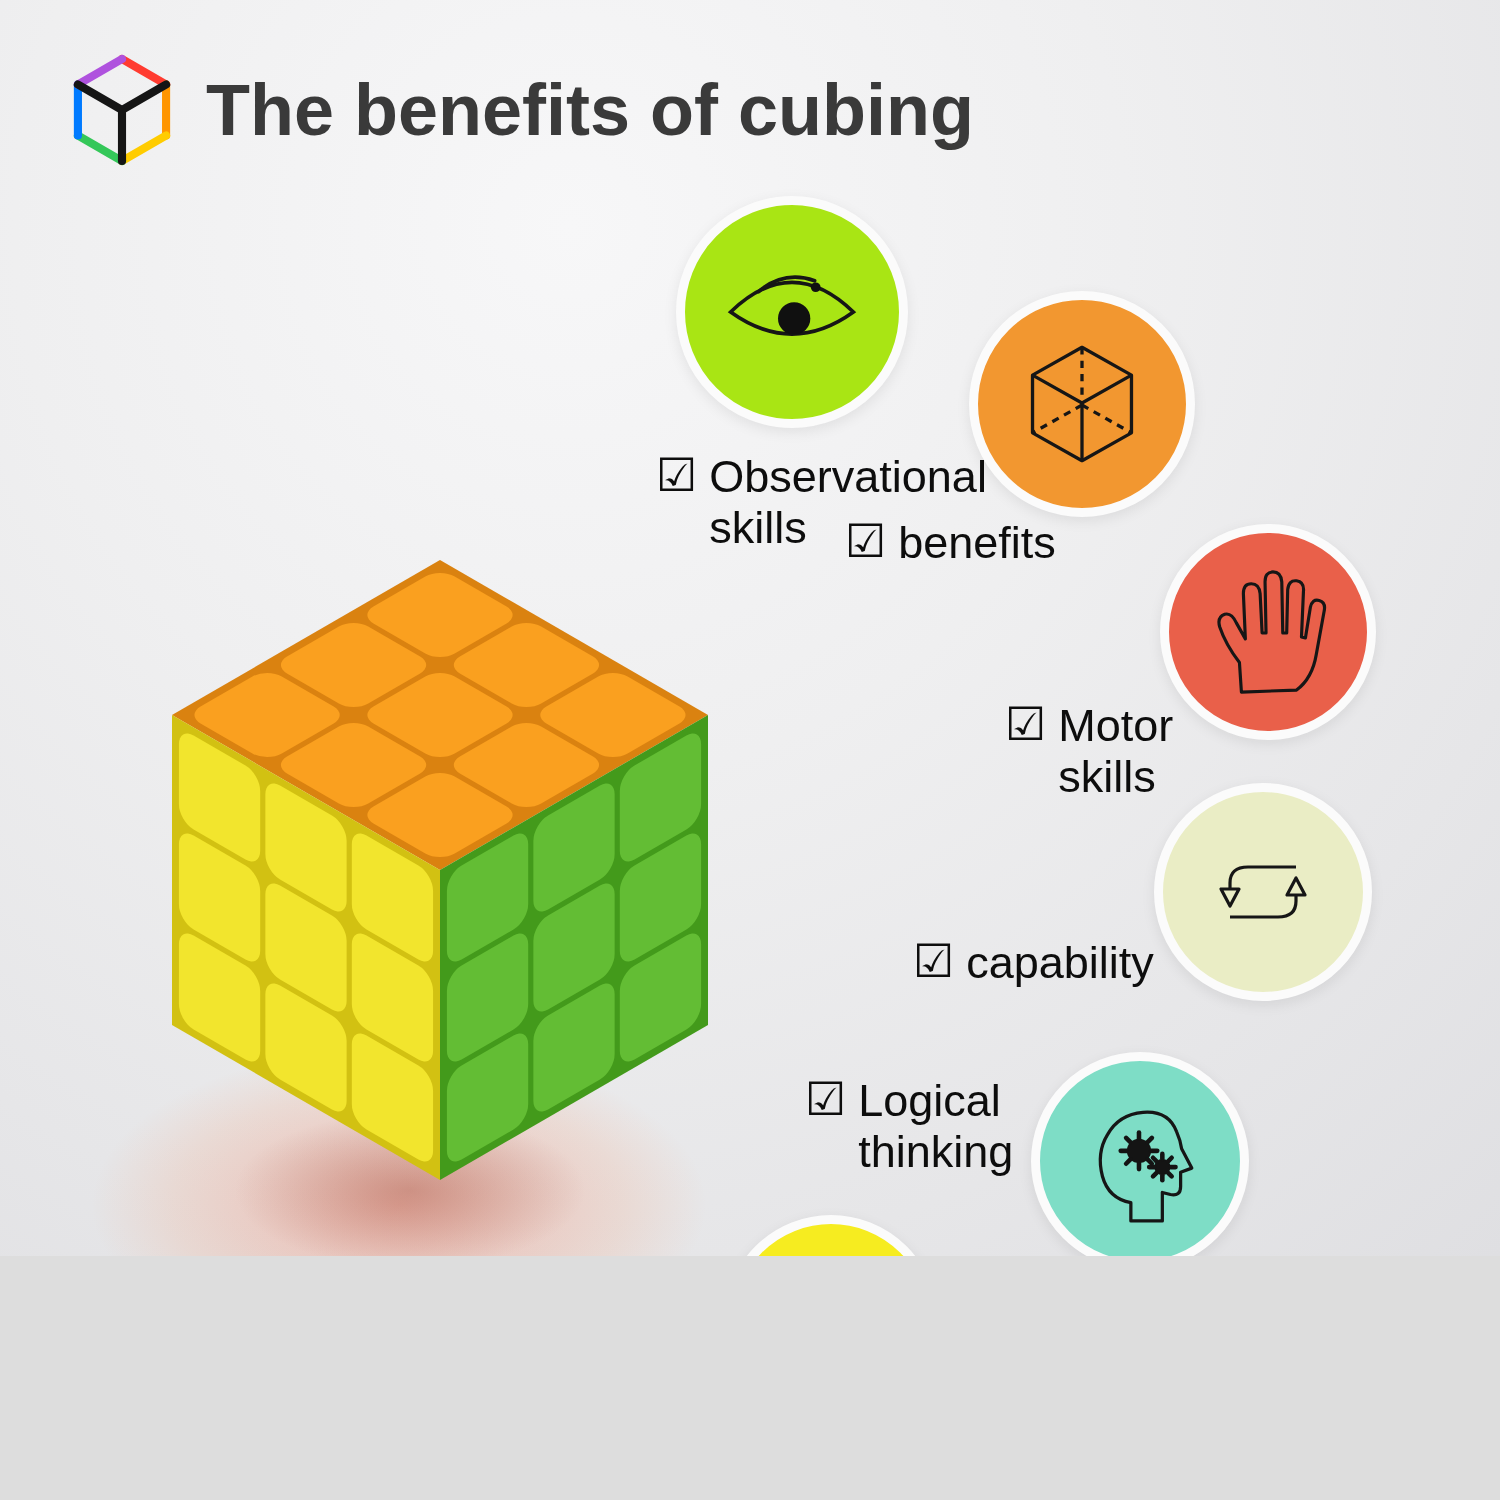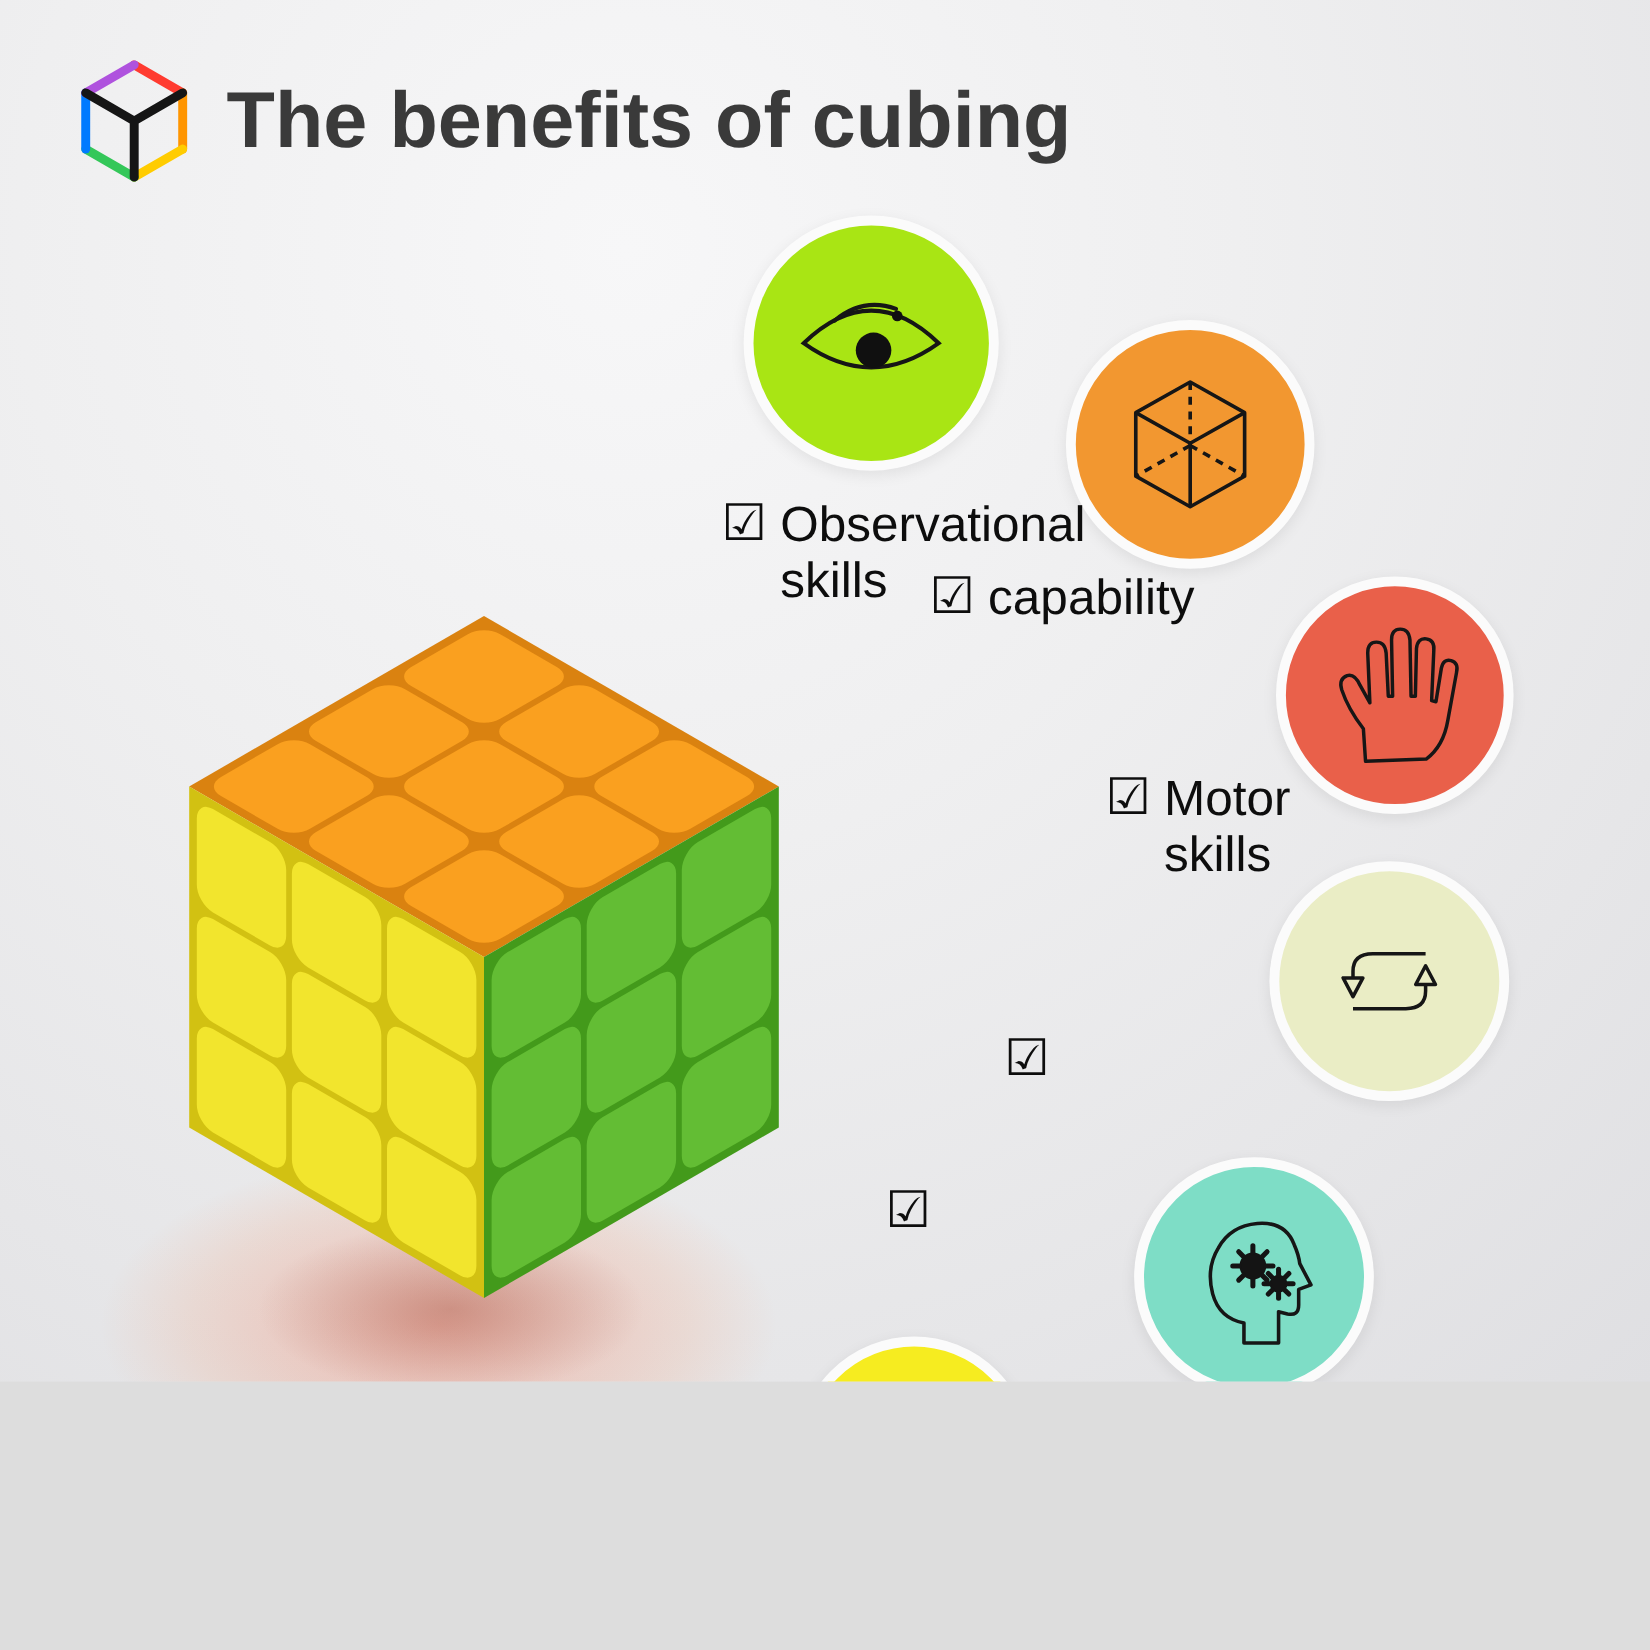--- a/index.html
+++ b/index.html
@@ -177,39 +177,44 @@
     <span class="cb">☑</span>
     <span class="txt">
       <span class="l1">Observational</span>
       <span class="l2">skills</span>
     </span>
   </div>
 
   <div class="benefit" style="left:845px;top:518px;">
     <span class="cb">☑</span>
     <span class="txt">
-      <span class="l2">capability</span>
+      <span class="l2">benefits</span>
     </span>
   </div>
 
   <div class="benefit" style="left:1005px;top:701px;">
     <span class="cb">☑</span>
     <span class="txt">
       <span class="l1">Motor</span>
       <span class="l2">skills</span>
     </span>
   </div>
 
   <div class="benefit" style="left:913px;top:938px;">
     <span class="cb">☑</span>
     <span class="txt">
+      <span class="l2">capability</span>
     </span>
   </div>
 
   <div class="benefit" style="left:805px;top:1076px;">
     <span class="cb">☑</span>
+    <span class="txt">
+      <span class="l1">Logical</span>
+      <span class="l2">thinking</span>
+    </span>
   </div>
 
   <div class="benefit" style="left:320px;top:1318px;">
     <span class="cb">☑</span>
   </div>
 
 </div>
 
 </body></html>

